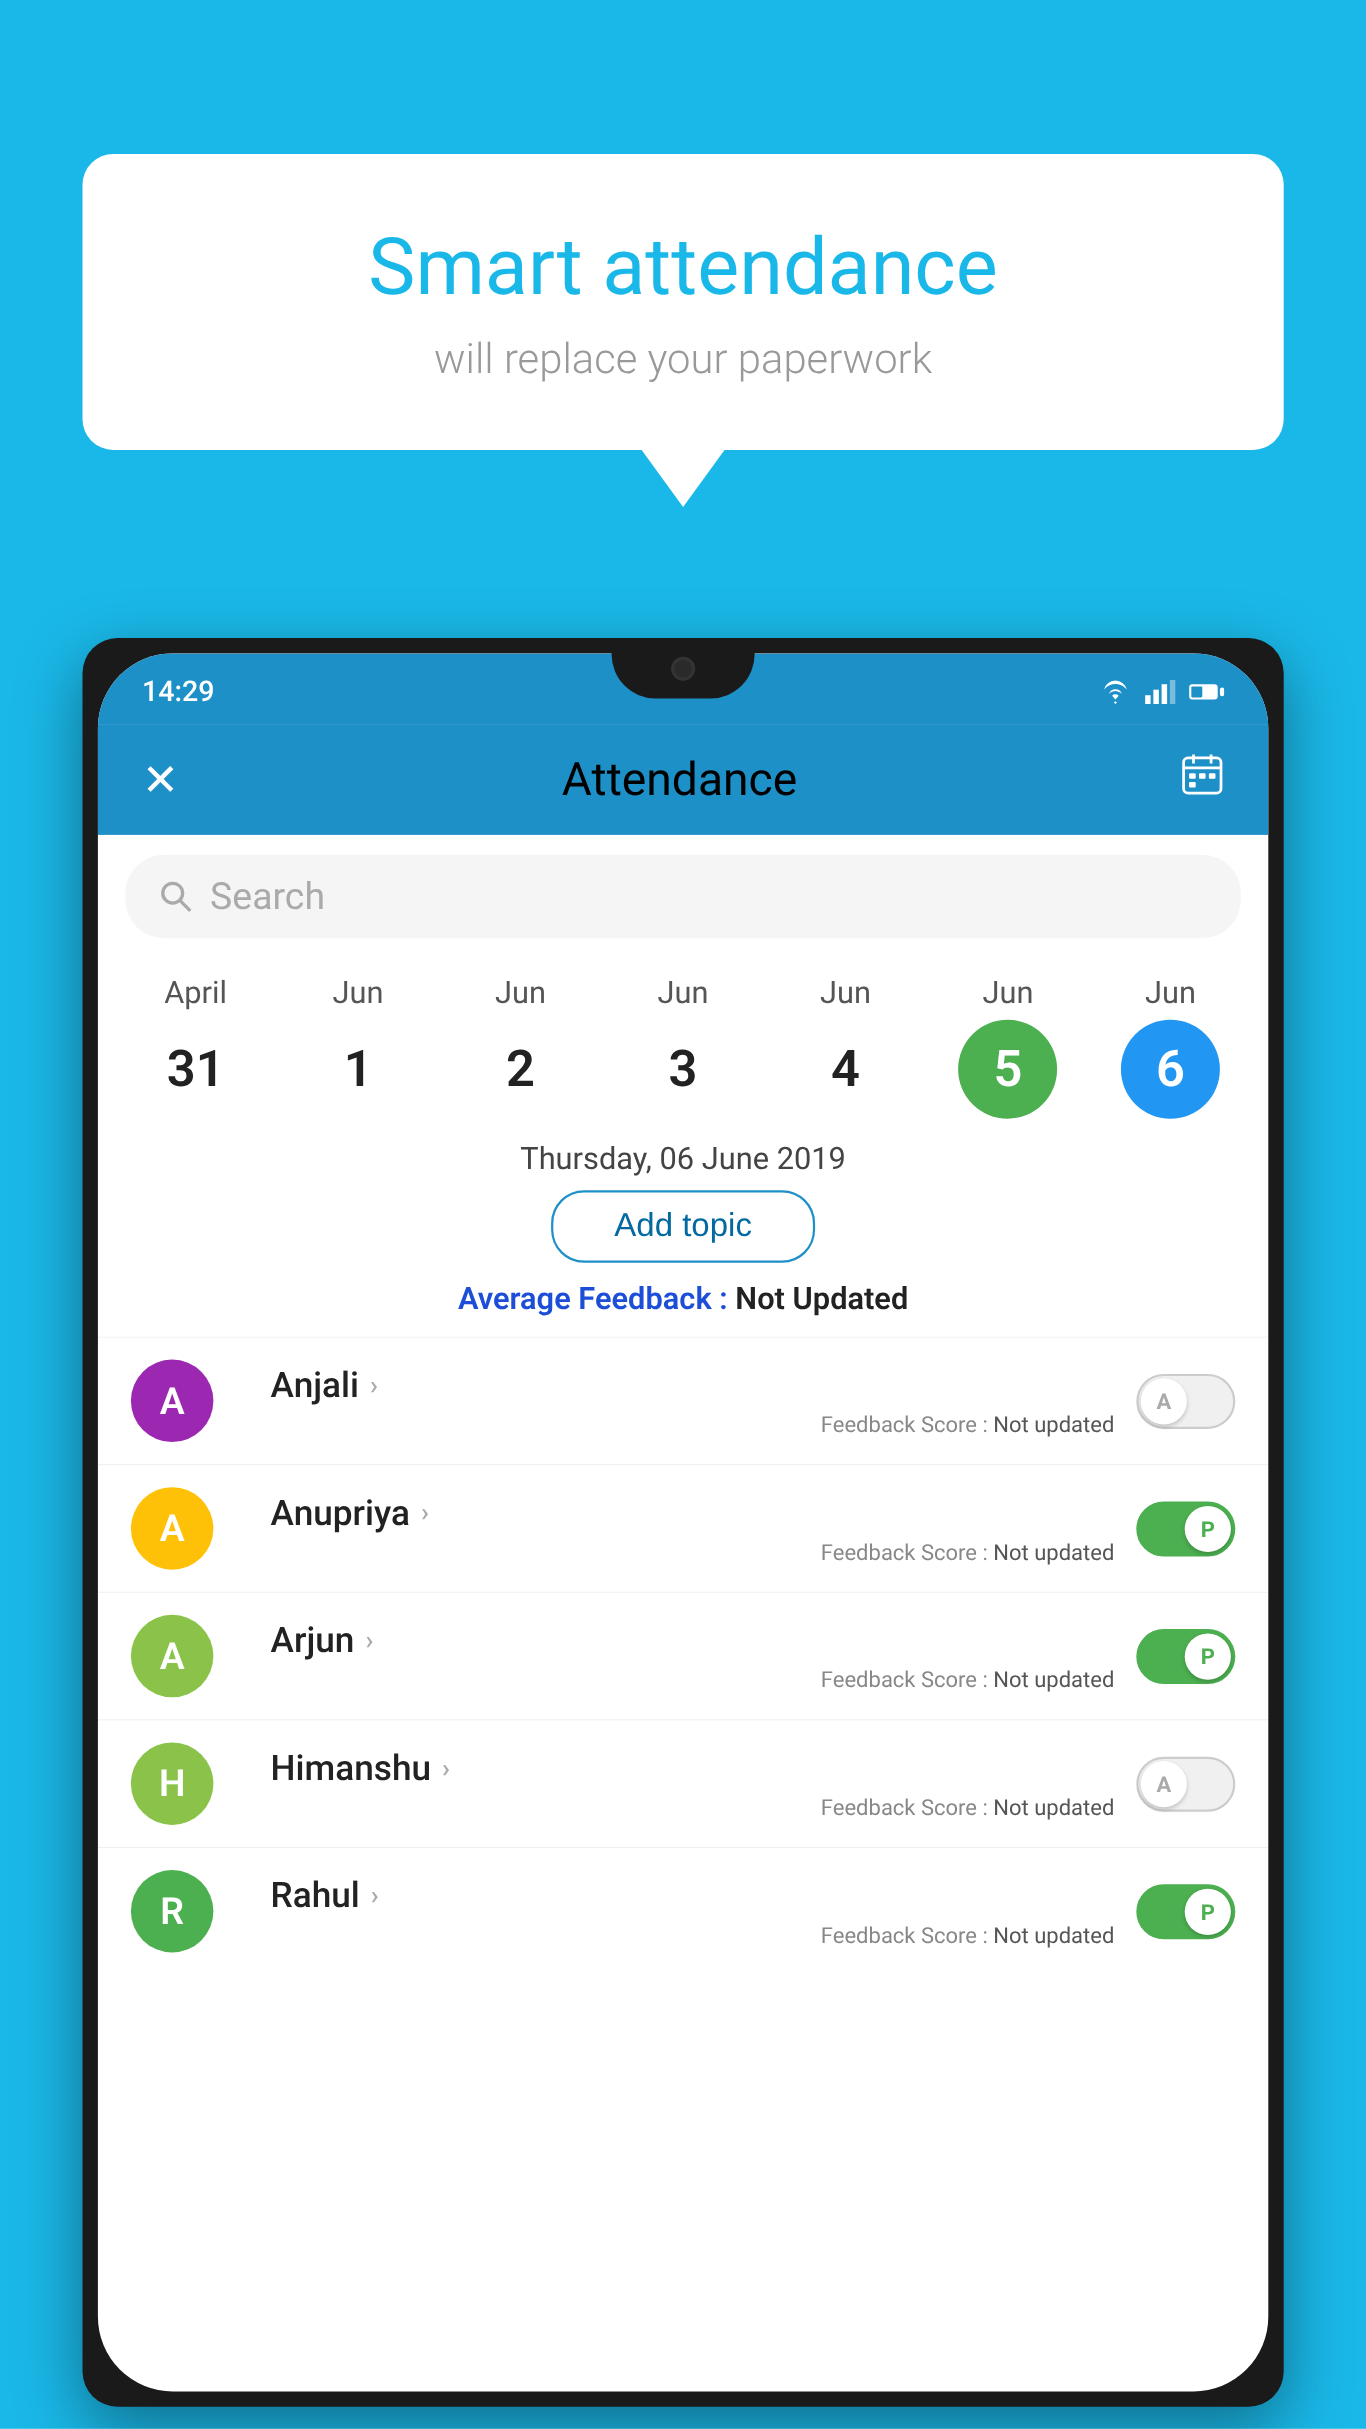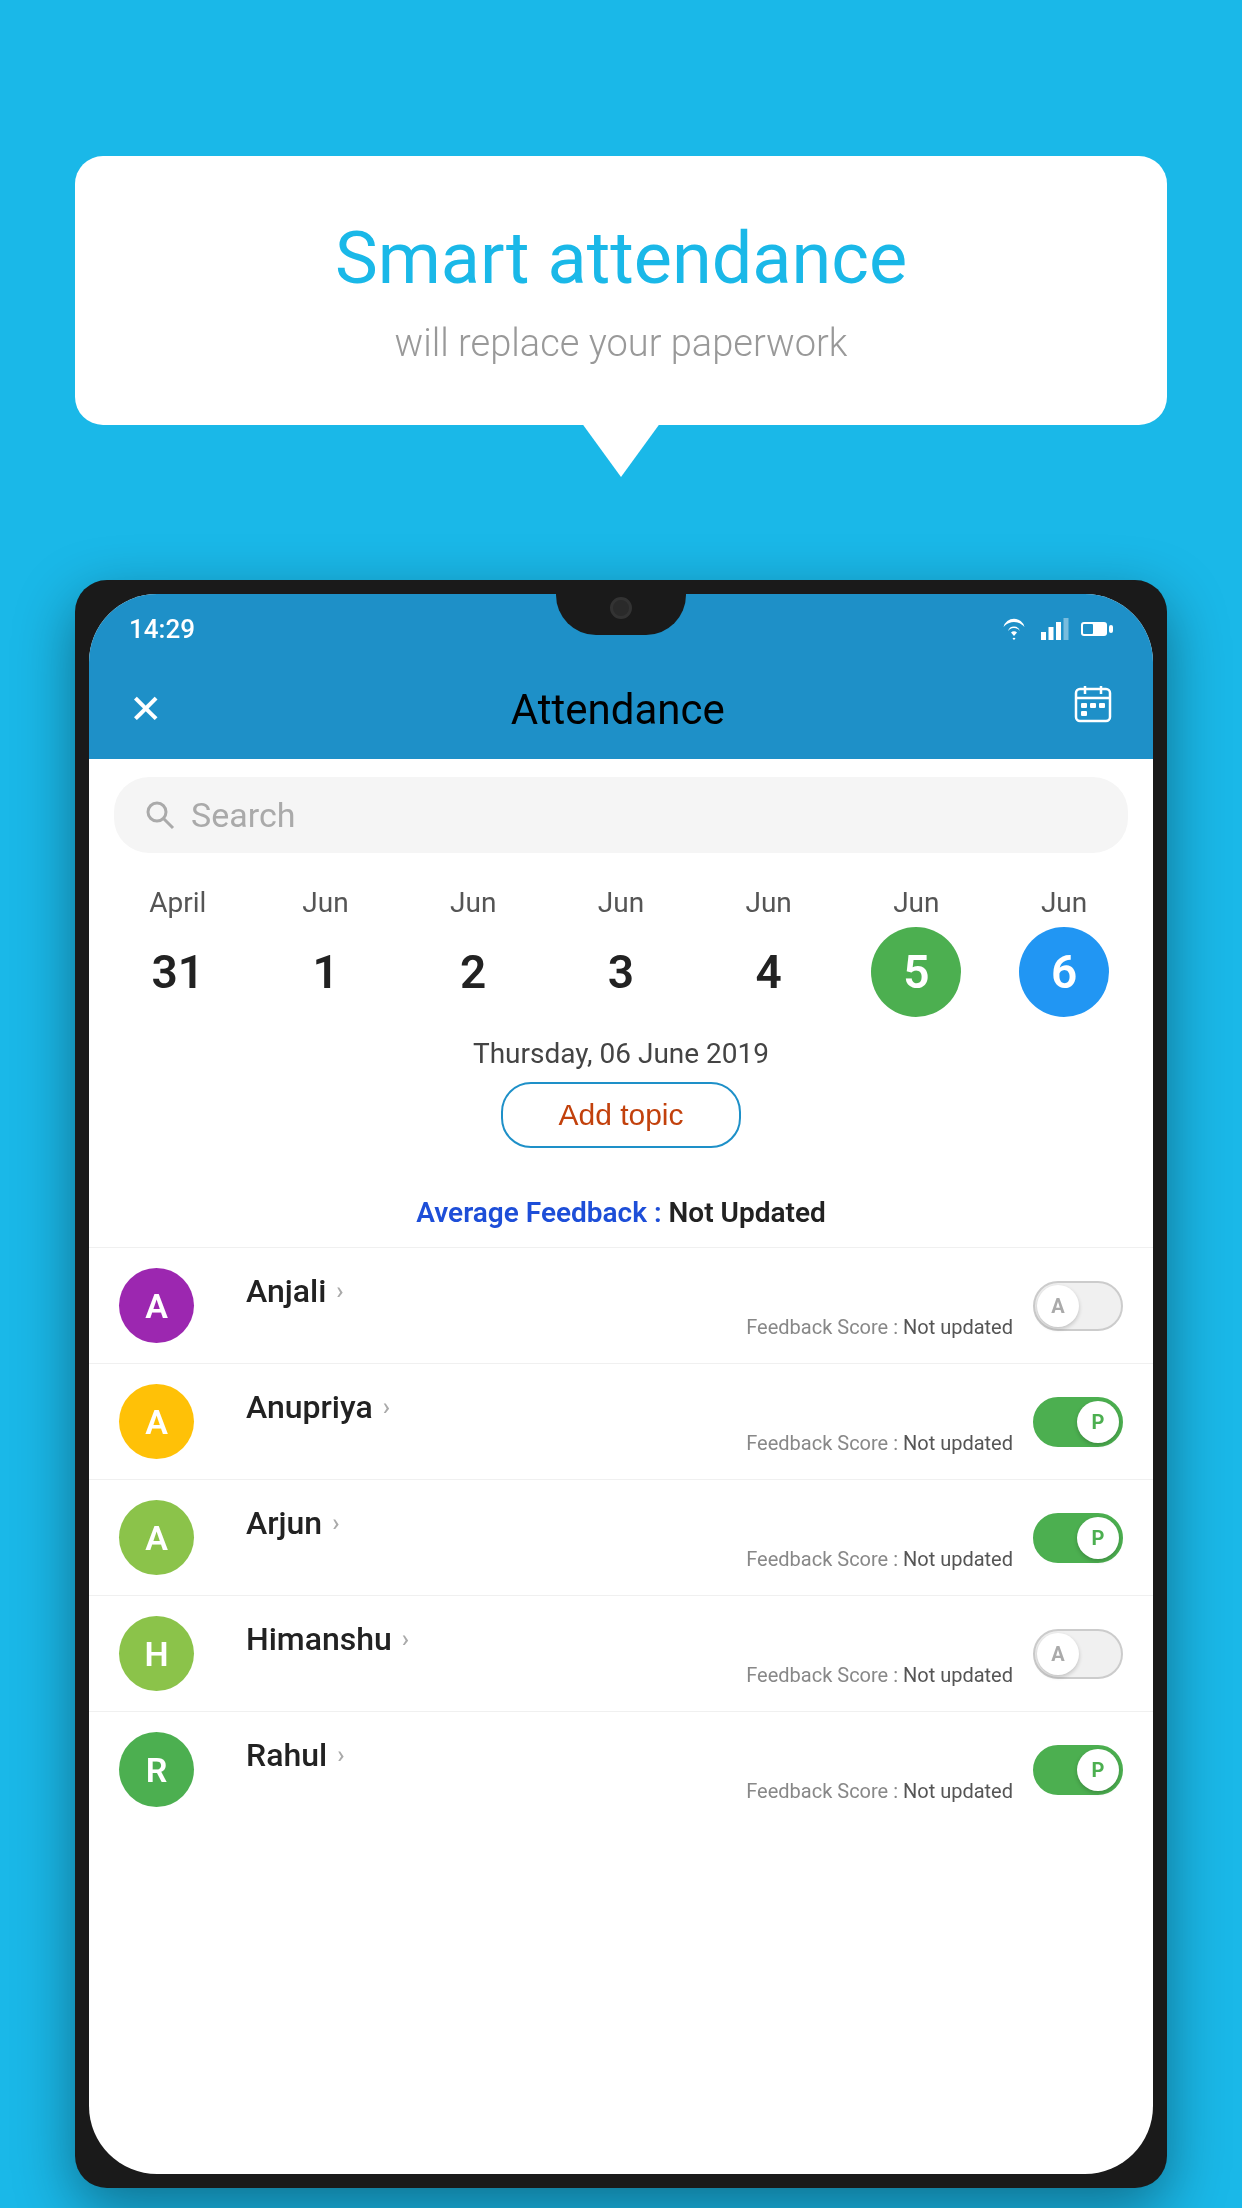--- a/index.html
+++ b/index.html
@@ -9,21 +9,21 @@
       height: 2208px;
       background-color: #1ab8e8;
       font-family: 'Roboto', Arial, sans-serif;
       overflow: hidden;
       position: relative;
     }
 
     
     .speech-bubble-container {
       position: absolute;
-      top: 156px;
+      top: 140px;
       left: 75px;
       right: 75px;
     }
 
     .speech-bubble {
       background: white;
       border-radius: 28px;
       padding: 60px 80px 60px 80px;
       text-align: center;
       position: relative;
@@ -245,26 +245,26 @@
     .date-info {
       text-align: center;
       padding: 20px 0 12px;
       color: #444;
       font-size: 28px;
     }
 
     
     .add-topic-btn {
       display: block;
-      margin: 0 auto 36px;
+      margin: 0 auto 4px;
       border: 2px solid #1e90c8;
       background: white;
       border-radius: 30px;
       padding: 14px 55px;
-      color: #c2410c;
+      color: #0369a1;
       font-size: 30px;
       cursor: pointer;
       width: auto;
       display: inline-block;
     }
 
     .add-topic-container {
       text-align: center;
       margin-bottom: 12px;
     }

